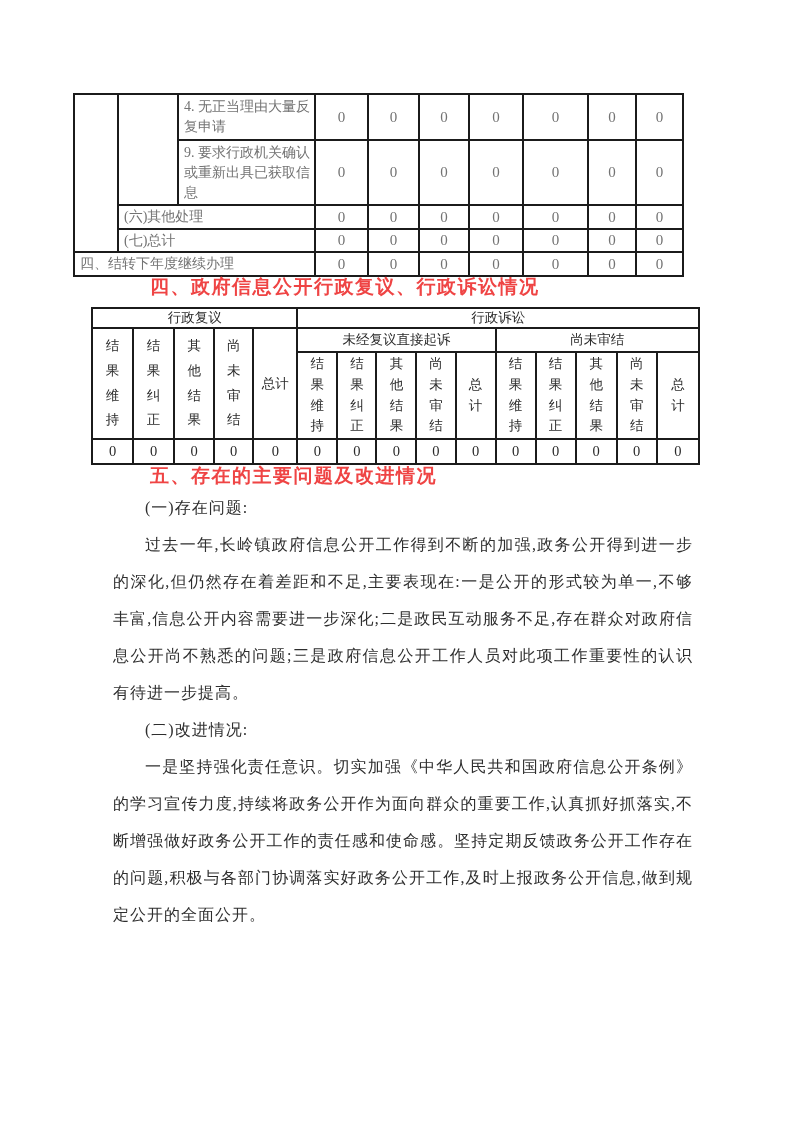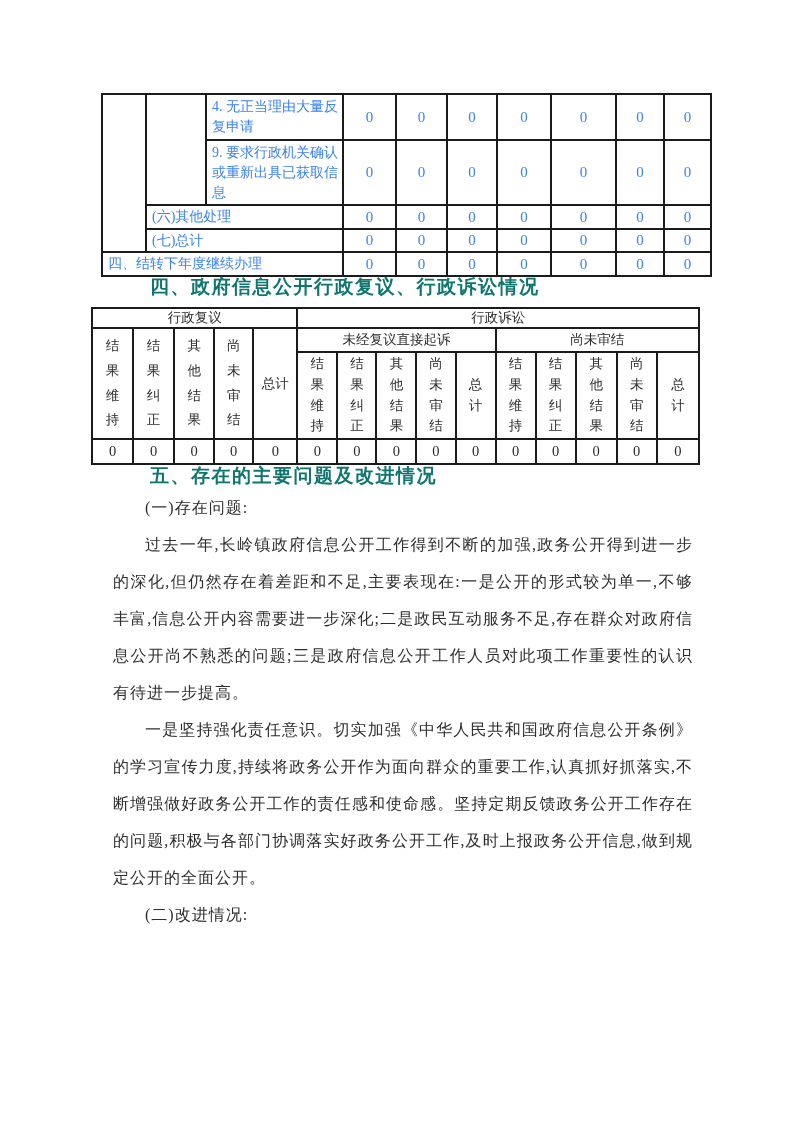--- a/index.html
+++ b/index.html
@@ -9,33 +9,33 @@
     margin:0 auto;
     background:#ffffff;
     font-family:"Liberation Serif", serif;
     color:#222;
     overflow:hidden;
   }
   
   table{border-collapse:collapse;table-layout:fixed;}
   td{border:2px solid #1b1b1b;padding:0 3px;vertical-align:middle;overflow:hidden;}
 
-  .t1{position:absolute;top:93px;left:101px;width:609px;font-size:14px;color:#3b82f6;}
+  .t1{position:absolute;top:93px;left:73px;width:609px;font-size:14px;color:#737373;}
   .t1 .lbl{text-align:left;padding-left:5px;line-height:20px;}
   .t1 .num{text-align:center;font-size:15px;}
   .t1 .r0 td{height:44px;}
   .t1 .r1 td{height:63px;}
   .t1 .r2 td{height:22px;margin-top:8px;}
   .t1 .r3 td{height:21px;}
   .t1 .r4 td{height:22px;}
 
   .sec-title{
     position:absolute;left:150px;margin:0;
     font-family:"Liberation Sans", sans-serif;
-    font-weight:bold;font-size:19px;letter-spacing:1.5px;color:#0f766e;
+    font-weight:bold;font-size:19px;letter-spacing:1.5px;color:#ef4444;
     white-space:nowrap;
   }
   .s4{top:274px;}
   .s5{top:463px;}
 
   .t2{position:absolute;top:307px;left:91px;width:609px;font-size:13.5px;color:#2a2a2a;}
   .t2 td{text-align:center;padding:0 1px;border-radius:9px;}
   .t2 .h1 td{height:18px;}
   .t2 .h2 td{height:22px;}
   .t2 .h3 td{height:85px;}
@@ -193,17 +193,17 @@
       <td>0</td>
     </tr>
   </tbody>
     </table>
 
   <h2 class="sec-title s5">五、存在的主要问题及改进情况</h2>
 
   <div class="text-block">
     <p>(一)存在问题:</p>
     <p>过去一年,长岭镇政府信息公开工作得到不断的加强,政务公开得到进一步的深化,但仍然存在着差距和不足,主要表现在:一是公开的形式较为单一,不够丰富,信息公开内容需要进一步深化;二是政民互动服务不足,存在群众对政府信息公开尚不熟悉的问题;三是政府信息公开工作人员对此项工作重要性的认识有待进一步提高。</p>
+    <p>(二)改进情况:</p>
     <p>一是坚持强化责任意识。切实加强《中华人民共和国政府信息公开条例》的学习宣传力度,持续将政务公开作为面向群众的重要工作,认真抓好抓落实,不断增强做好政务公开工作的责任感和使命感。坚持定期反馈政务公开工作存在的问题,积极与各部门协调落实好政务公开工作,及时上报政务公开信息,做到规定公开的全面公开。</p>
-    <p>(二)改进情况:</p>
   </div>
 
 </div>
 
 </body></html>

